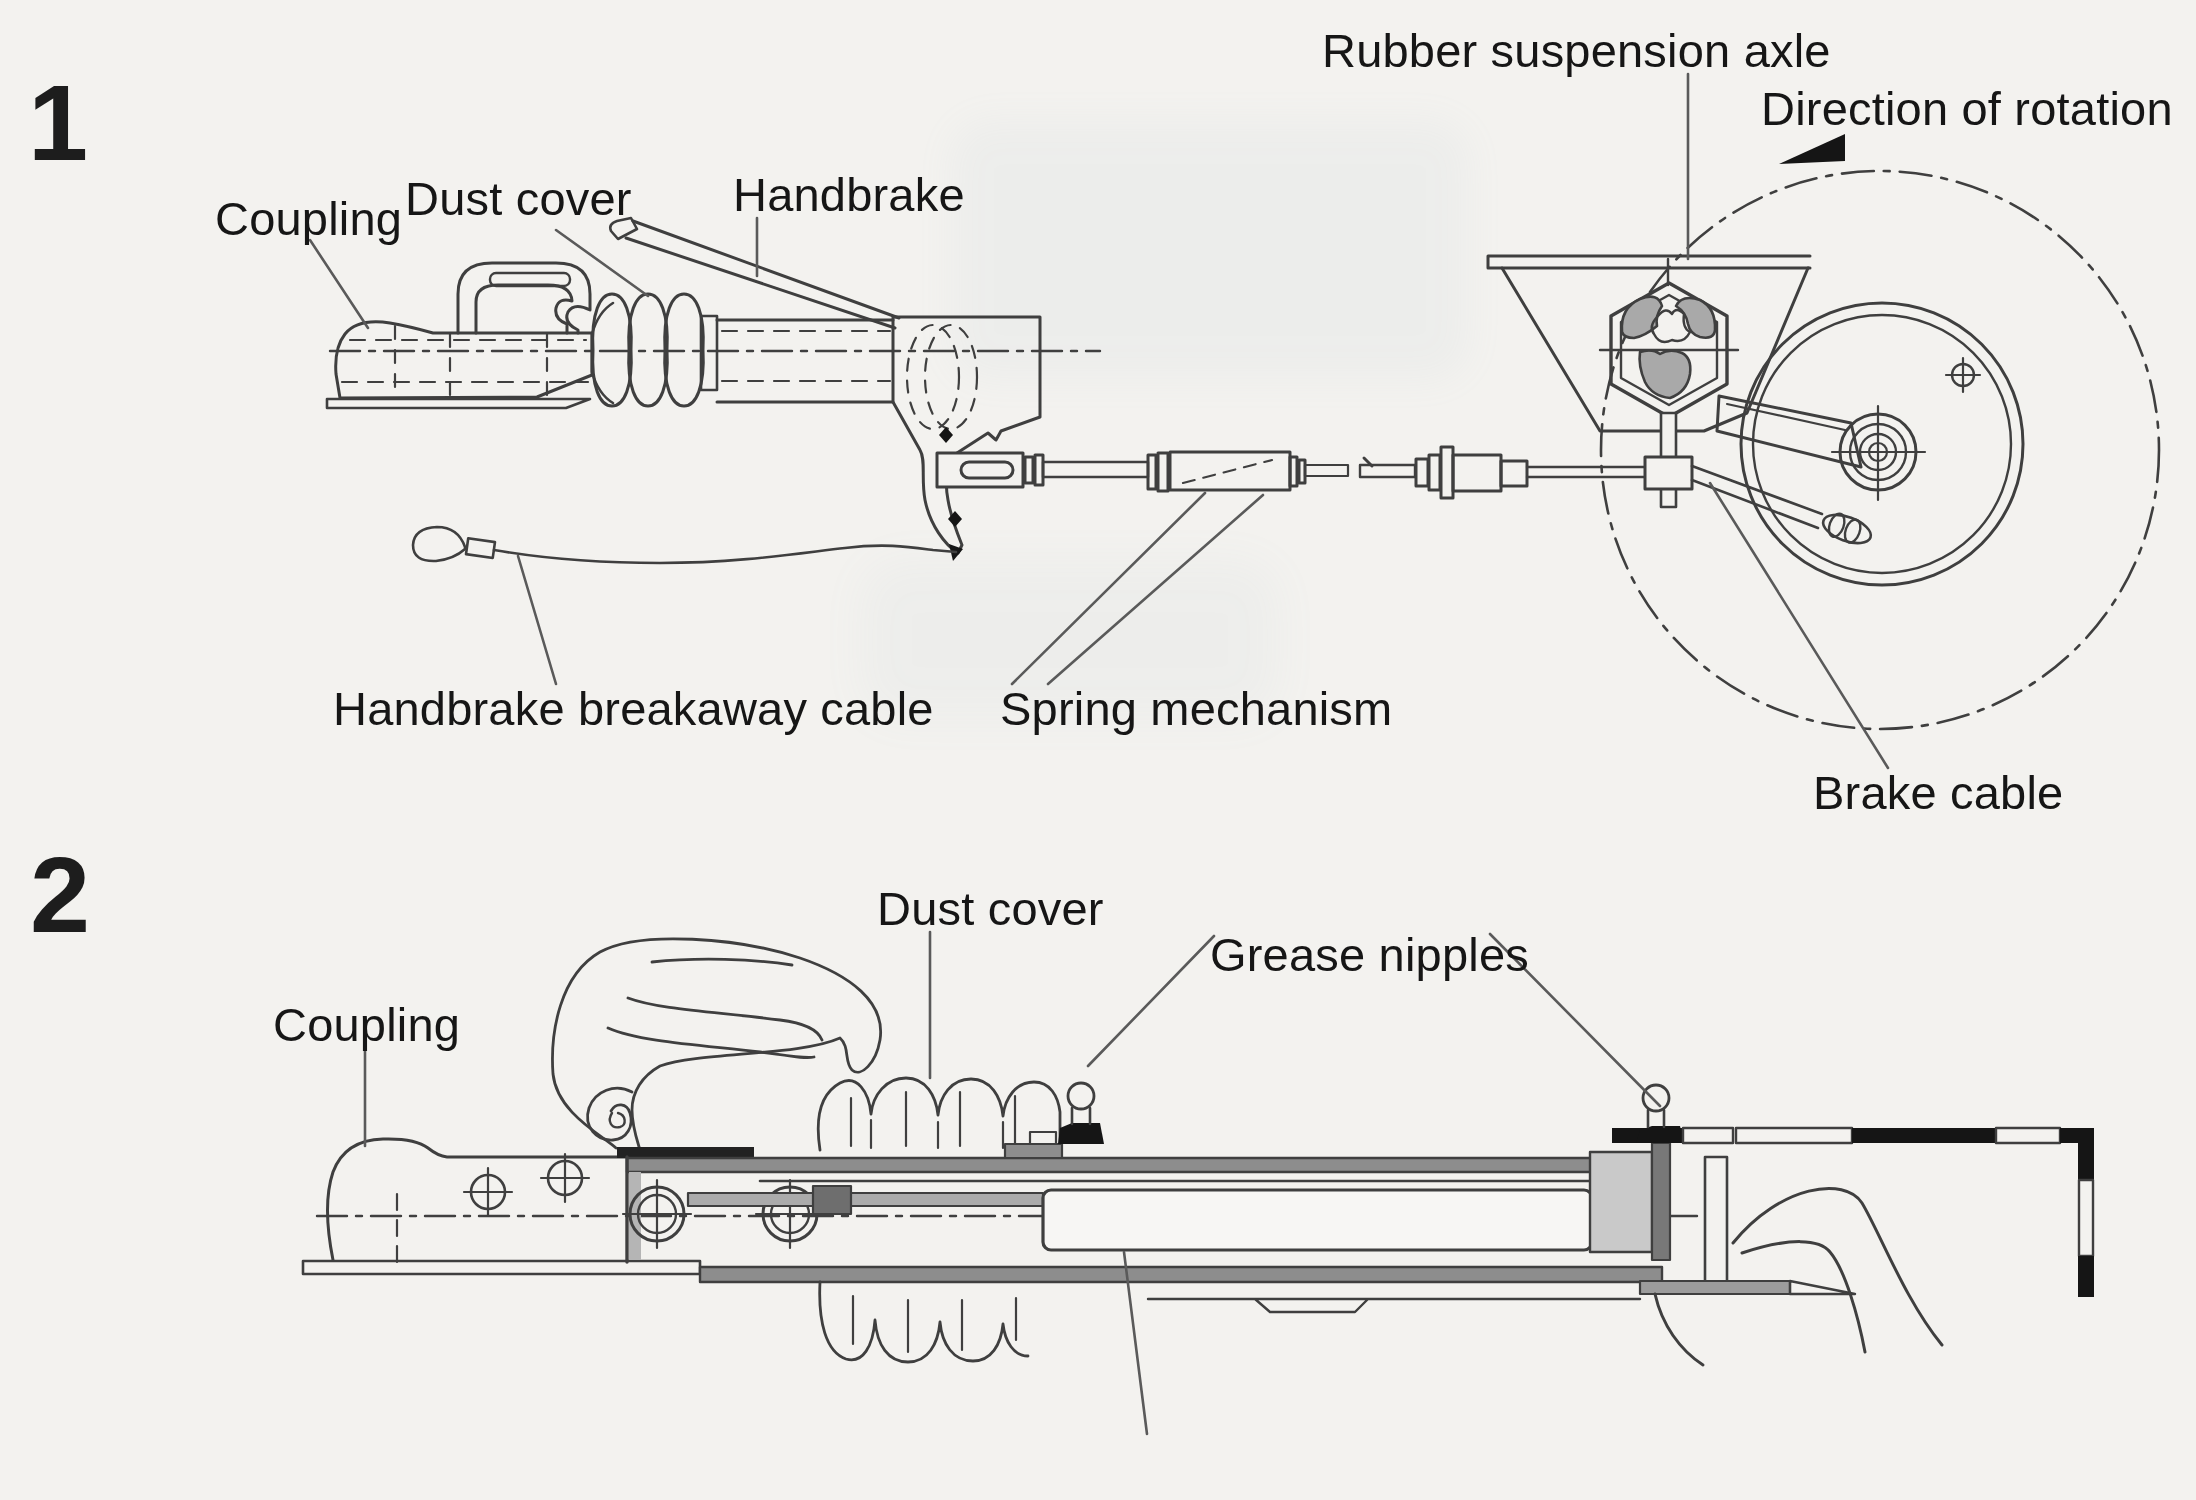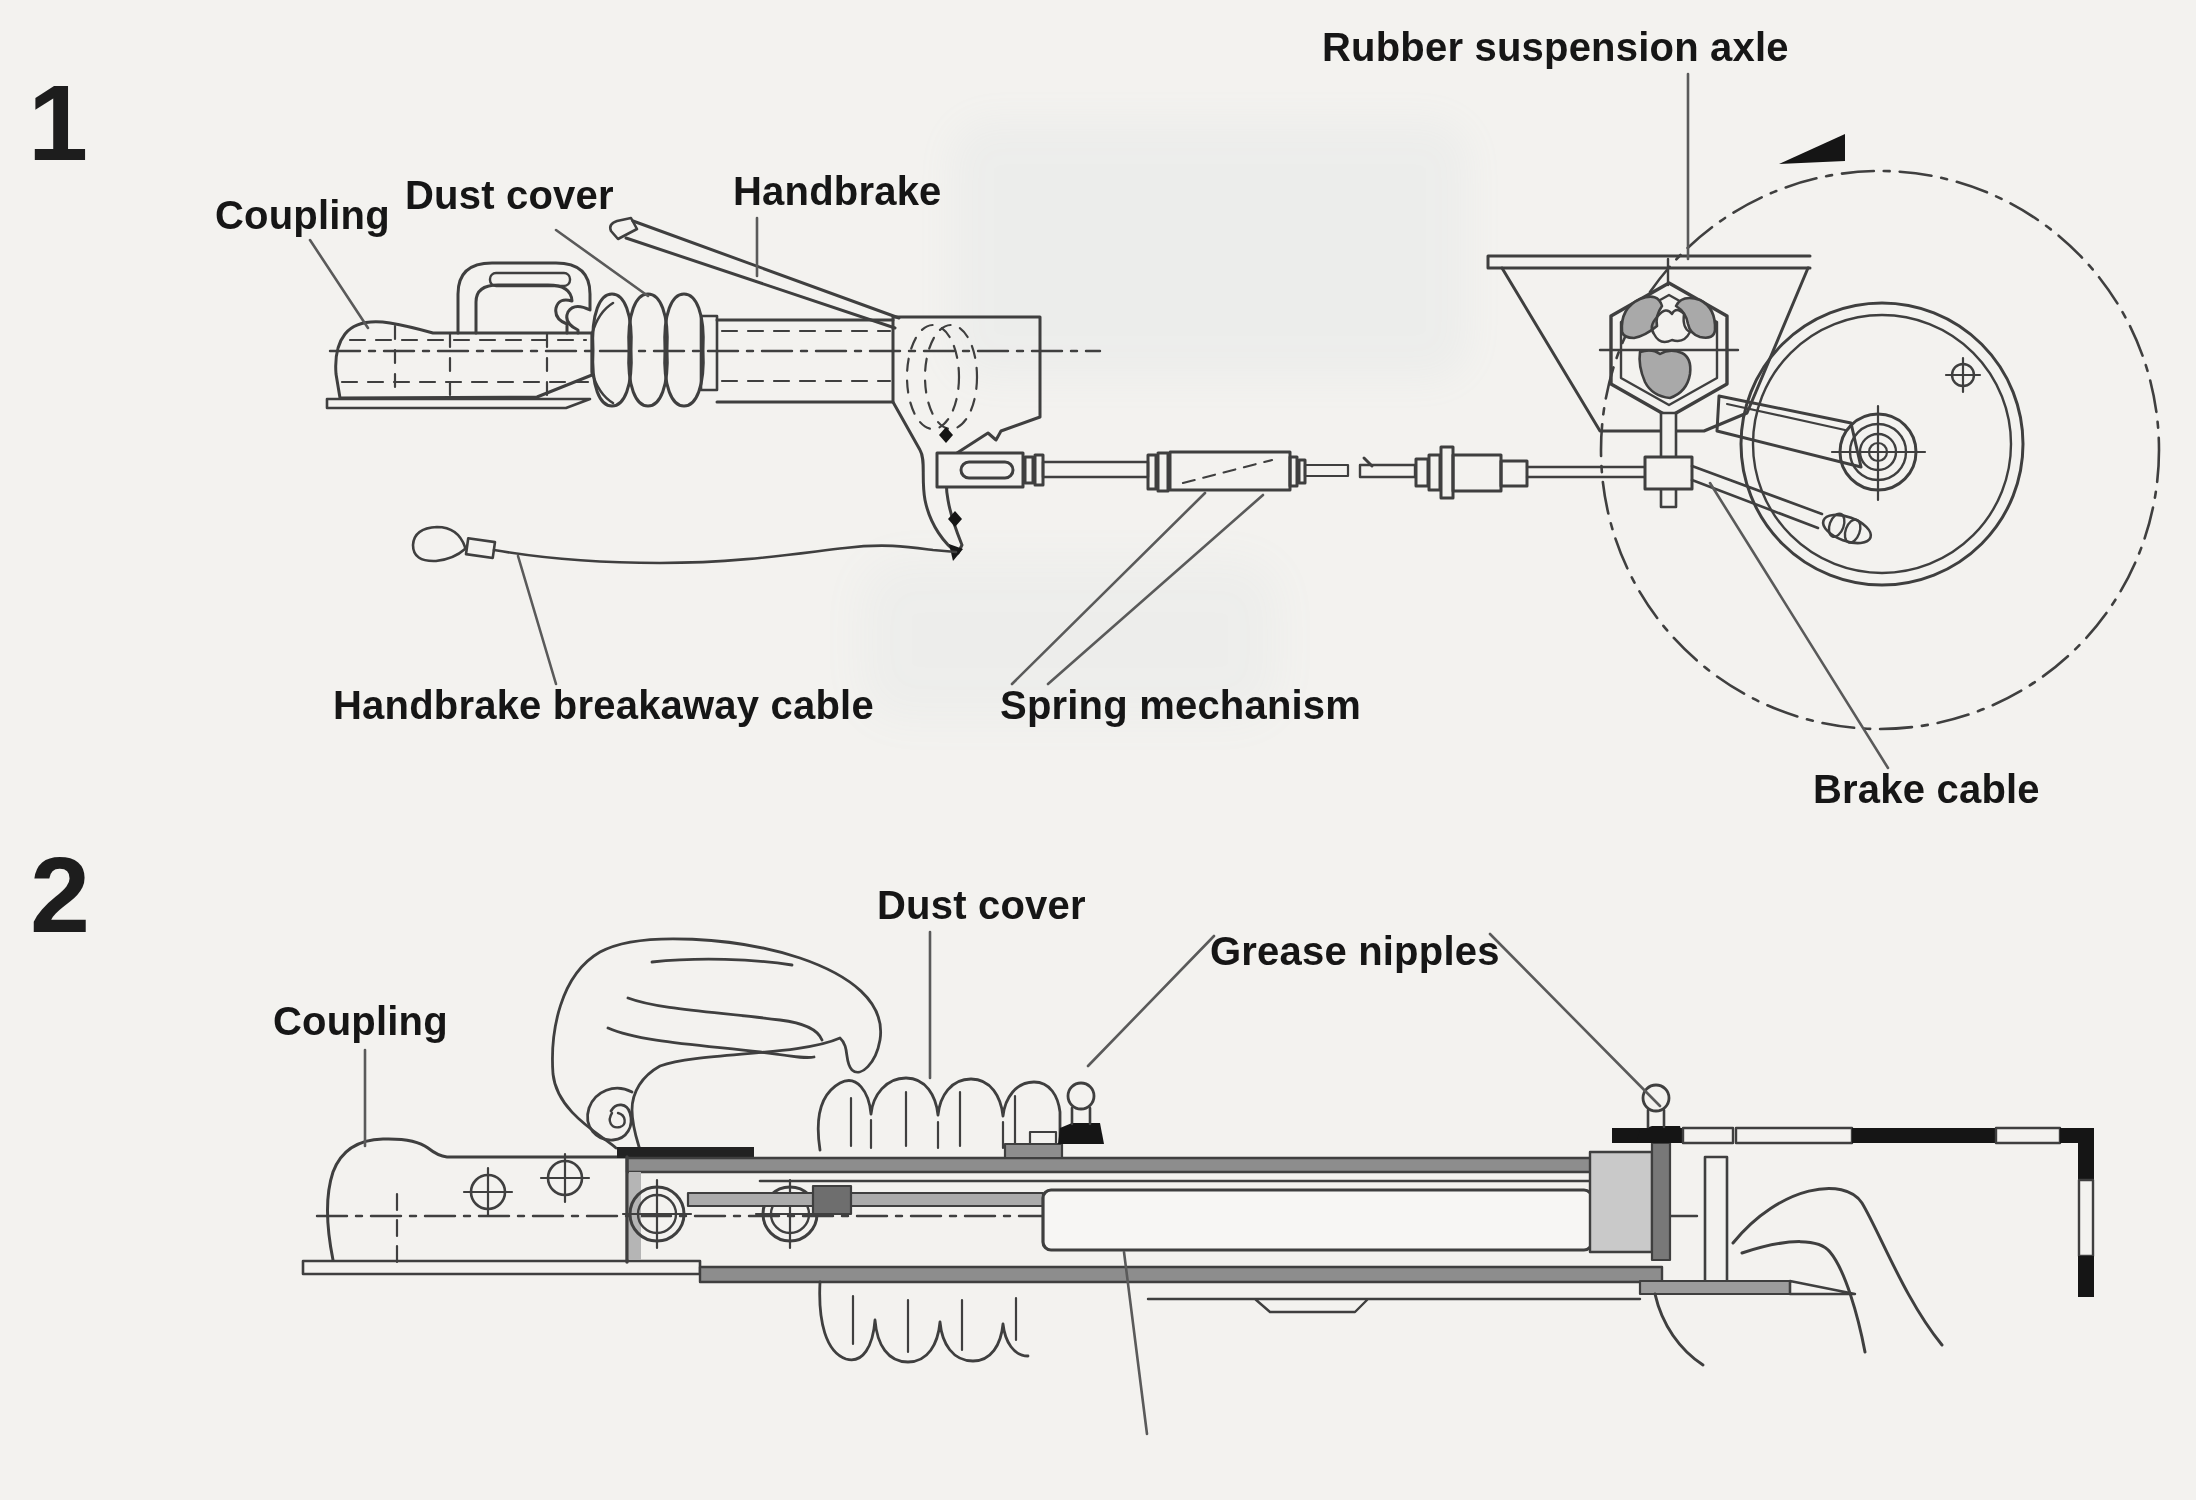--- a/index.html
+++ b/index.html
@@ -7,25 +7,24 @@
     width:2196px;height:1500px;
     background:#f3f2ef;
     font-family:"Liberation Sans", sans-serif;
     position:relative;overflow:hidden;
   }
   #page{position:absolute;inset:0;}
   svg{position:absolute;left:0;top:0;}
   .lbl{
     position:absolute;
     color:#161616;
-    font-size:40px;
+    font-size:47px;
     line-height:1.05;
     white-space:nowrap;
     letter-spacing:0.2px;
-    font-weight:bold;
   }
   .fignum{
     position:absolute;
     color:#1d1d1d;
     font-size:108px;
     font-weight:800;
     line-height:0.8;
   }
   .smudge{position:absolute;background:#9fb3c0;opacity:0.07;filter:blur(18px);border-radius:40px;}
   .smudge2{position:absolute;background:#8aa0b0;opacity:0.05;filter:blur(22px);border-radius:40px;}
@@ -280,20 +279,21 @@
     </g>
   </svg>
 
   <div class="fignum" style="left:28px;top:80px;">1</div>
   <div class="fignum" style="left:30px;top:852px;">2</div>
 
   <div class="lbl" style="left:215px;top:194px;">Coupling</div>
   <div class="lbl" style="left:405px;top:174px;">Dust cover</div>
   <div class="lbl" style="left:733px;top:170px;text-align:center;">Handbrake</div>
   <div class="lbl" style="left:1322px;top:26px;">Rubber suspension axle</div>
+  <div class="lbl" style="left:1761px;top:84px;">Direction of rotation</div>
   <div class="lbl" style="left:333px;top:684px;">Handbrake breakaway cable</div>
   <div class="lbl" style="left:1000px;top:684px;">Spring mechanism</div>
   <div class="lbl" style="left:1813px;top:768px;text-align:center;">Brake cable</div>
 
   <div class="lbl" style="left:877px;top:884px;">Dust cover</div>
   <div class="lbl" style="left:1210px;top:886px;margin-top:44px;">Grease nipples</div>
   <div class="lbl" style="left:273px;top:1000px;">Coupling</div>
 </div>
 
 </body></html>

